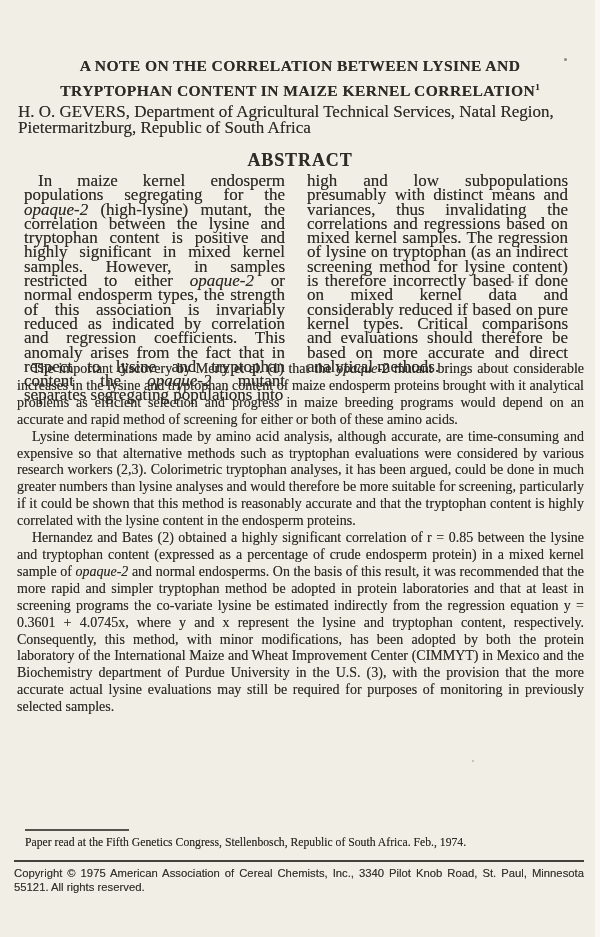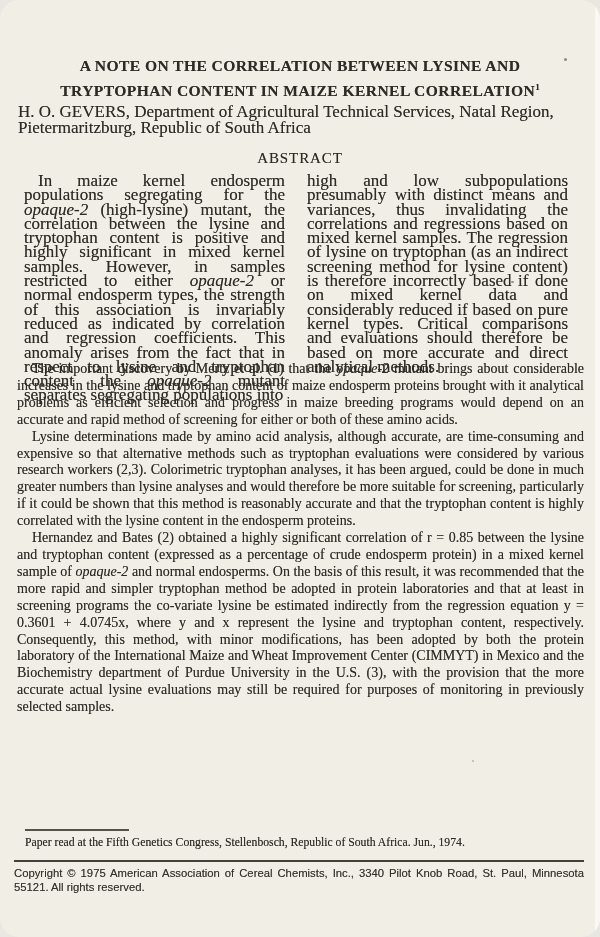--- a/index.html
+++ b/index.html
@@ -1,35 +1,34 @@
 <!DOCTYPE html>
 <html><head>
 <meta charset="utf-8">
 <style>
   html,body{margin:0;padding:0;background:#e9e7e1;}
   .page{
     position:relative;width:600px;height:937px;margin:0 auto;
     background:#f1eee6;color:#2e2b26;overflow:hidden;
     font-family:"Liberation Serif",serif;
     text-shadow:0 0 .5px rgba(46,43,38,.55);
-    border-radius:19px;
   }
   .edge-right{position:absolute;top:0;right:0;width:5px;height:100%;background:#f9f8f5;}
   .title{
     position:absolute;top:56px;left:0;right:0;text-align:center;
     font-weight:bold;font-size:15.6px;line-height:20.5px;letter-spacing:.4px;
   }
   .title sup{font-size:9px;letter-spacing:0;}
   .byline{
     position:absolute;top:104px;left:18px;width:552px;
     font-size:17px;line-height:15.6px;
   }
   .abstract-heading{
     position:absolute;top:150px;left:0;right:0;text-align:center;
-    font-weight:normal;font-size:15px;letter-spacing:.9px;
+    font-weight:bold;font-size:18px;letter-spacing:.9px;
   }
   .abstract{
     position:absolute;top:174px;left:24px;width:544px;
     display:flex;gap:22px;font-size:17px;line-height:14.3px;text-align:justify;
   }
   .abstract .col{flex:1;margin:0;}
   .abstract .col.first{text-indent:14px;}
   .body-text{
     position:absolute;top:361px;left:17px;width:567px;
     font-size:14px;line-height:16.9px;text-align:justify;
@@ -75,21 +74,21 @@
     <p class="col"><span>high and low subpopulations presumably with distinct means and variances, thus invalidating the correlations and regressions based on mixed kernel samples. The regression of lysine on tryptophan (as an indirect screening method for lysine content) is therefore incorrectly based if done on mixed kernel data and considerably reduced if based on pure kernel types. Critical comparisons and evaluations should therefore be based on more accurate and direct analytical methods.</span></p>
   </div>
 
   <div class="body-text">
     <p><span>The important discovery by Mertz et al. (1) that the </span><i>opaque-2</i><span> mutant brings about considerable increases in the lysine and tryptophan content of maize endosperm proteins brought with it analytical problems as efficient selection and progress in maize breeding programs would depend on an accurate and rapid method of screening for either or both of these amino acids.</span></p>
     <p><span>Lysine determinations made by amino acid analysis, although accurate, are time-consuming and expensive so that alternative methods such as tryptophan evaluations were considered by various research workers (2,3). Colorimetric tryptophan analyses, it has been argued, could be done in much greater numbers than lysine analyses and would therefore be more suitable for screening, particularly if it could be shown that this method is reasonably accurate and that the tryptophan content is highly correlated with the lysine content in the endosperm proteins.</span></p>
     <p><span>Hernandez and Bates (2) obtained a highly significant correlation of r = 0.85 between the lysine and tryptophan content (expressed as a percentage of crude endosperm protein) in a mixed kernel sample of </span><i>opaque-2</i><span> and normal endosperms. On the basis of this result, it was recommended that the more rapid and simpler tryptophan method be adopted in protein laboratories and that at least in screening programs the co-variate lysine be estimated indirectly from the regression equation y = 0.3601 + 4.0745x, where y and x represent the lysine and tryptophan content, respectively. Consequently, this method, with minor modifications, has been adopted by both the protein laboratory of the International Maize and Wheat Improvement Center (CIMMYT) in Mexico and the Biochemistry department of Purdue University in the U.S. (3), with the provision that the more accurate actual lysine evaluations may still be required for purposes of monitoring in previously selected samples.</span></p>
   </div>
 
   <div class="fn-rule"></div>
-  <div class="footnote">Paper read at the Fifth Genetics Congress, Stellenbosch, Republic of South Africa. Jun., 1974.</div>
+  <div class="footnote">Paper read at the Fifth Genetics Congress, Stellenbosch, Republic of South Africa. Feb., 1974.</div>
 
   <div class="divider"></div>
   <div class="copyright">Copyright © 1975 American Association of Cereal Chemists, Inc., 3340 Pilot Knob Road, St. Paul, Minnesota 55121. All rights reserved.</div>
 
   <div class="page-number">115</div>
 
   <div class="speck s1"></div>
   <div class="speck s2"></div>
   <div class="speck s3"></div>
 </div>

